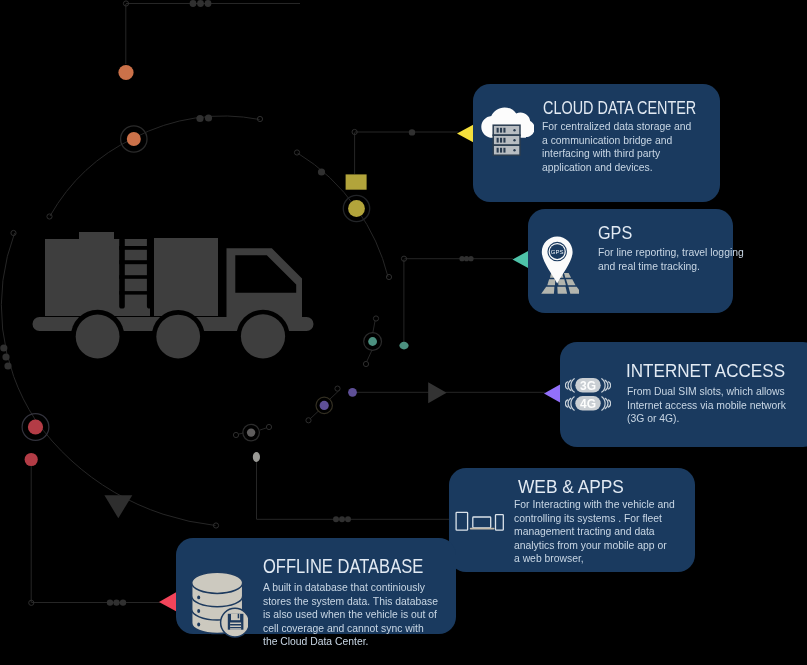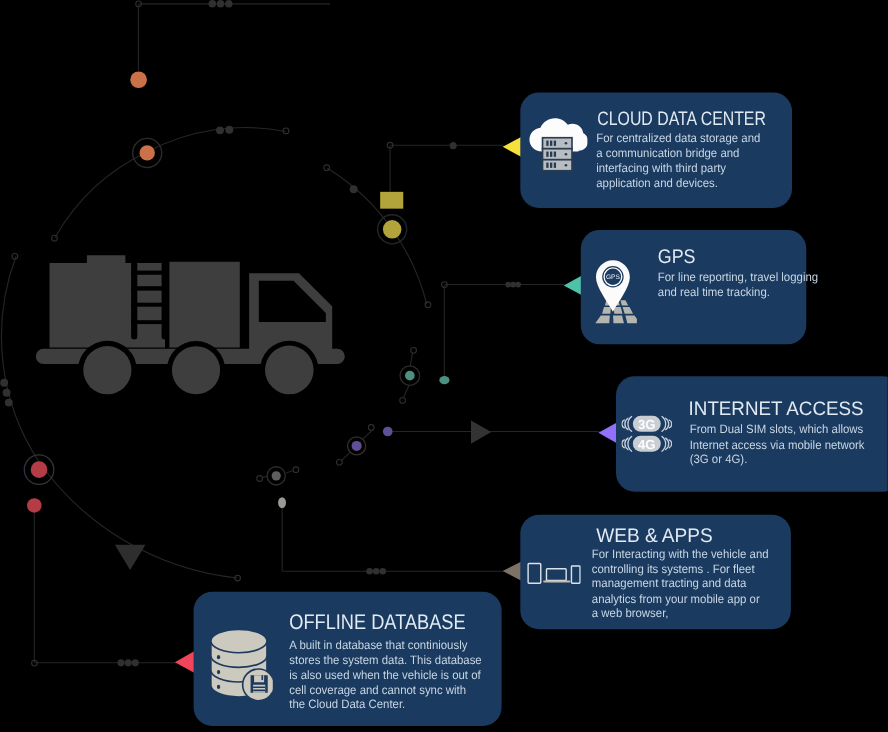--- a/index.html
+++ b/index.html
@@ -145,21 +145,21 @@
         <rect x="119.2" y="237.5" width="5.6" height="71" rx="2.6"></rect>
         <rect x="146.9" y="237.5" width="5.7" height="71" rx="2.6"></rect>
         <rect x="119.2" y="246" width="33.4" height="3.8"></rect>
         <rect x="119.2" y="260.2" width="33.4" height="4"></rect>
         <rect x="119.2" y="275.2" width="33.4" height="3.6"></rect>
         <rect x="119.2" y="291.1" width="33.4" height="3.5"></rect>
       </g>
     </g>
   </svg>
 
-  <div class="card" style="left:473px;top:84px;width:247px;height:105px;">
+  <div class="card" style="left:473px;top:84px;width:247px;height:118px;">
     <svg class="icon-wrap" style="left:5px;top:20px;width:56px;height:56px;" viewBox="0 0 56 56">
       <path fill="#fcfcfc" d="M14.5 33.8 C8.3 33.8 3.3 28.9 3.3 22.9 C3.3 17.3 7.7 12.6 13.3 12.1 C15.4 7 20.5 3.4 26.5 3.4 C31.4 3.4 35.7 5.8 38.2 9.4 C39.5 8.8 41 8.5 42.5 8.5 C47.5 8.5 51.6 12.2 52.2 16.9 C54.9 18.3 56.7 21.1 56.7 24.3 C56.7 29.1 52.8 33 48 33 L47.9 33.8 Z"></path>
       <g>
         <rect x="15.2" y="21.2" width="26.8" height="10" fill="#b8bdc2" stroke="#2a3c50" stroke-width="1.5"></rect>
         <rect x="15.2" y="31.2" width="26.8" height="10" fill="#b8bdc2" stroke="#2a3c50" stroke-width="1.5"></rect>
         <rect x="15.2" y="41.2" width="26.8" height="10" fill="#b8bdc2" stroke="#2a3c50" stroke-width="1.5"></rect>
         <g fill="#2a3c50">
           <rect x="18.6" y="23.8" width="2.1" height="4.8"></rect>
             <rect x="22" y="23.8" width="2.1" height="4.8"></rect>
             <rect x="25.4" y="23.8" width="2.1" height="4.8"></rect>
@@ -233,38 +233,38 @@
       <text x="23" y="31.1" fill="#fdfdfd" font-size="12" font-weight="bold" text-anchor="middle" font-family="Liberation Sans, sans-serif">4G</text>
     </svg>
     <div class="card-title" style="left:66px;top:19px;font-size:17.7px;transform:scaleX(0.965);">INTERNET ACCESS</div>
     <div class="card-body" style="left:67px;top:43px;transform:scaleX(0.942);">
       <div>From Dual SIM slots, which allows</div>
       <div>Internet access via mobile network</div>
       <div>(3G or 4G).</div>
     </div>
   </div>
 
-  <div class="card" style="left:473px;top:468px;width:246px;height:104px;">
+  <div class="card" style="left:449px;top:468px;width:246px;height:104px;">
     <svg class="icon-wrap" style="left:6px;top:43px;width:49px;height:20px;" viewBox="0 0 49 20">
       <rect x="1.1" y="1.3" width="11.5" height="17.9" rx="0.8" fill="none" stroke="#dae2ea" stroke-width="1.3"></rect>
       <rect x="17.8" y="6" width="17.9" height="10.8" rx="0.8" fill="none" stroke="#dae2ea" stroke-width="1.3"></rect>
       <path d="M15.7 17.6 H38.6" stroke="#c6bcab" stroke-width="1.9" stroke-linecap="round"></path>
       <rect x="40.5" y="3.6" width="7.8" height="15.6" rx="0.7" fill="none" stroke="#dae2ea" stroke-width="1.3"></rect>
     </svg>
     <div class="card-title" style="left:69px;top:9px;font-size:18px;transform:scaleX(0.962);">WEB &amp; APPS</div>
     <div class="card-body" style="left:65px;top:30px;transform:scaleX(0.942);">
       <div>For Interacting with the vehicle and</div>
       <div>controlling its systems . For fleet</div>
       <div>management tracting and data</div>
       <div>analytics from your mobile app or</div>
       <div>a web browser,</div>
     </div>
   </div>
 
-  <div class="card" style="left:176px;top:538px;width:280px;height:122px;">
+  <div class="card" style="left:176px;top:538px;width:280px;height:96px;">
     <svg class="icon-wrap" style="left:14px;top:32px;width:58px;height:68px;" viewBox="0 0 58 68">
       <g fill="#ccc9bf" stroke="#1d3a5e" stroke-width="1.5">
         <path d="M1.7 39.3 V53 C1.7 58.9 13.1 63.6 27.2 63.6 C41.3 63.6 52.7 58.9 52.7 53 V39.3"></path>
         <path d="M1.7 26.1 V39.3 C1.7 45.2 13.1 50 27.2 50 C41.3 50 52.7 45.2 52.7 39.3 V26.1"></path>
         <path d="M1.7 12.8 V26.1 C1.7 32 13.1 36.7 27.2 36.7 C41.3 36.7 52.7 32 52.7 26.1 V12.8"></path>
         <ellipse cx="27.2" cy="12.8" rx="25.5" ry="10.6"></ellipse>
       </g>
       <g fill="#1d3a5e">
         <ellipse cx="8.7" cy="27.4" rx="1.5" ry="1.9"></ellipse>
           <ellipse cx="8.7" cy="41" rx="1.5" ry="1.9"></ellipse>

